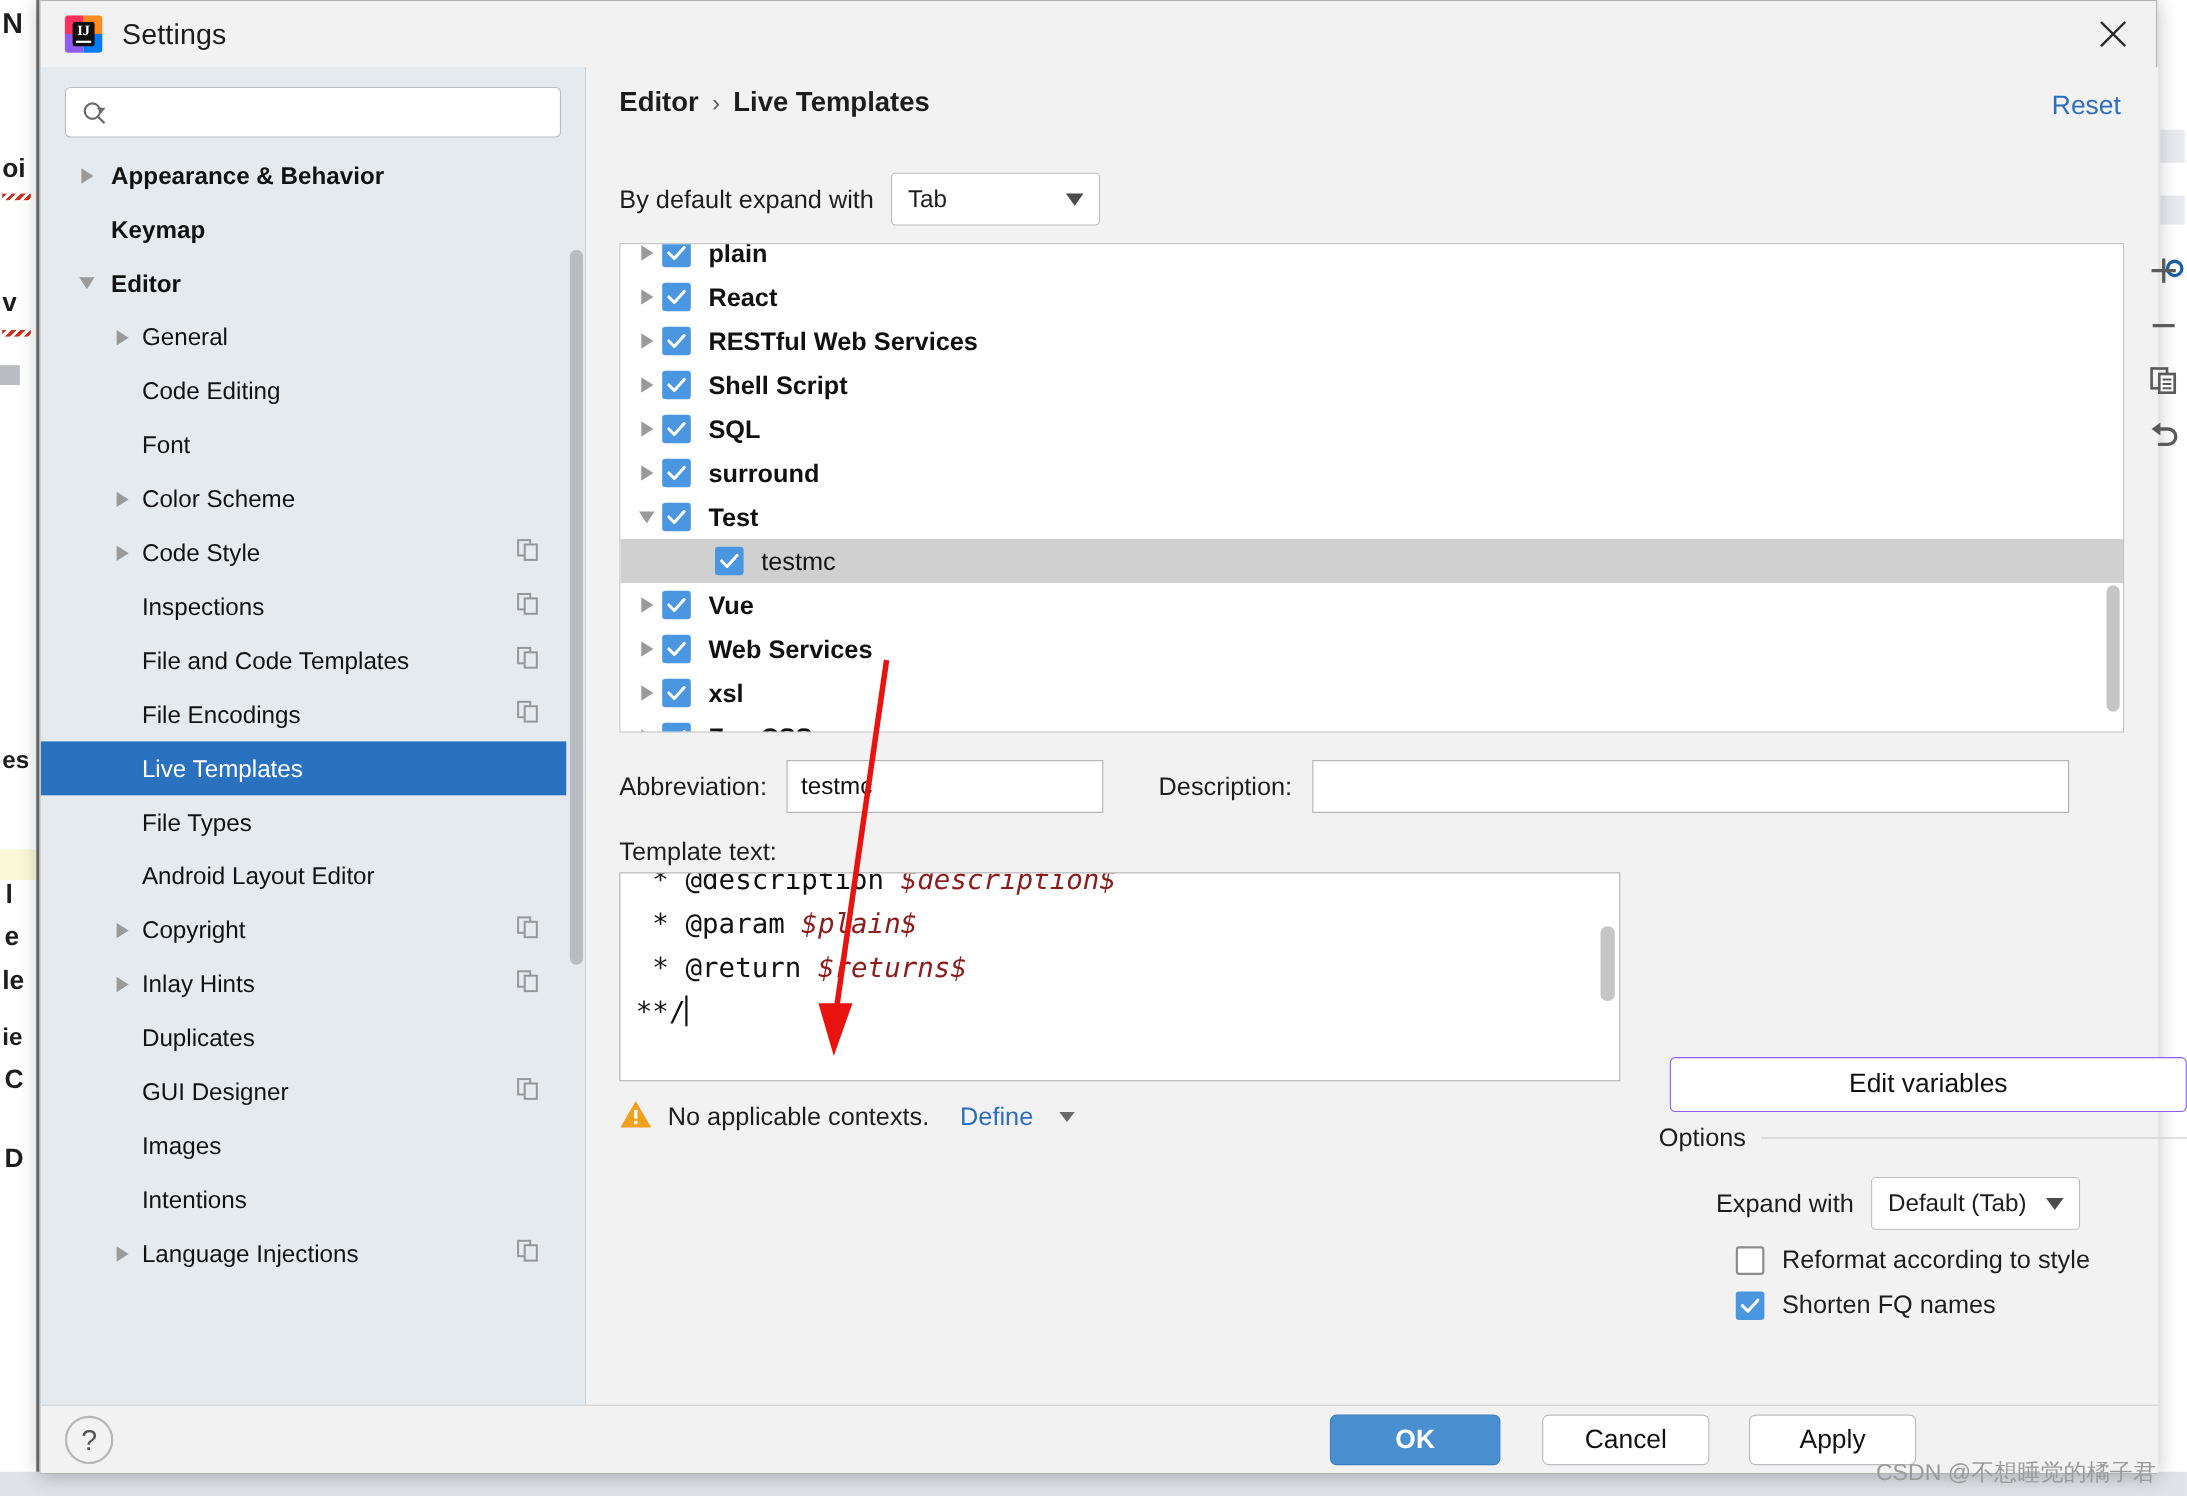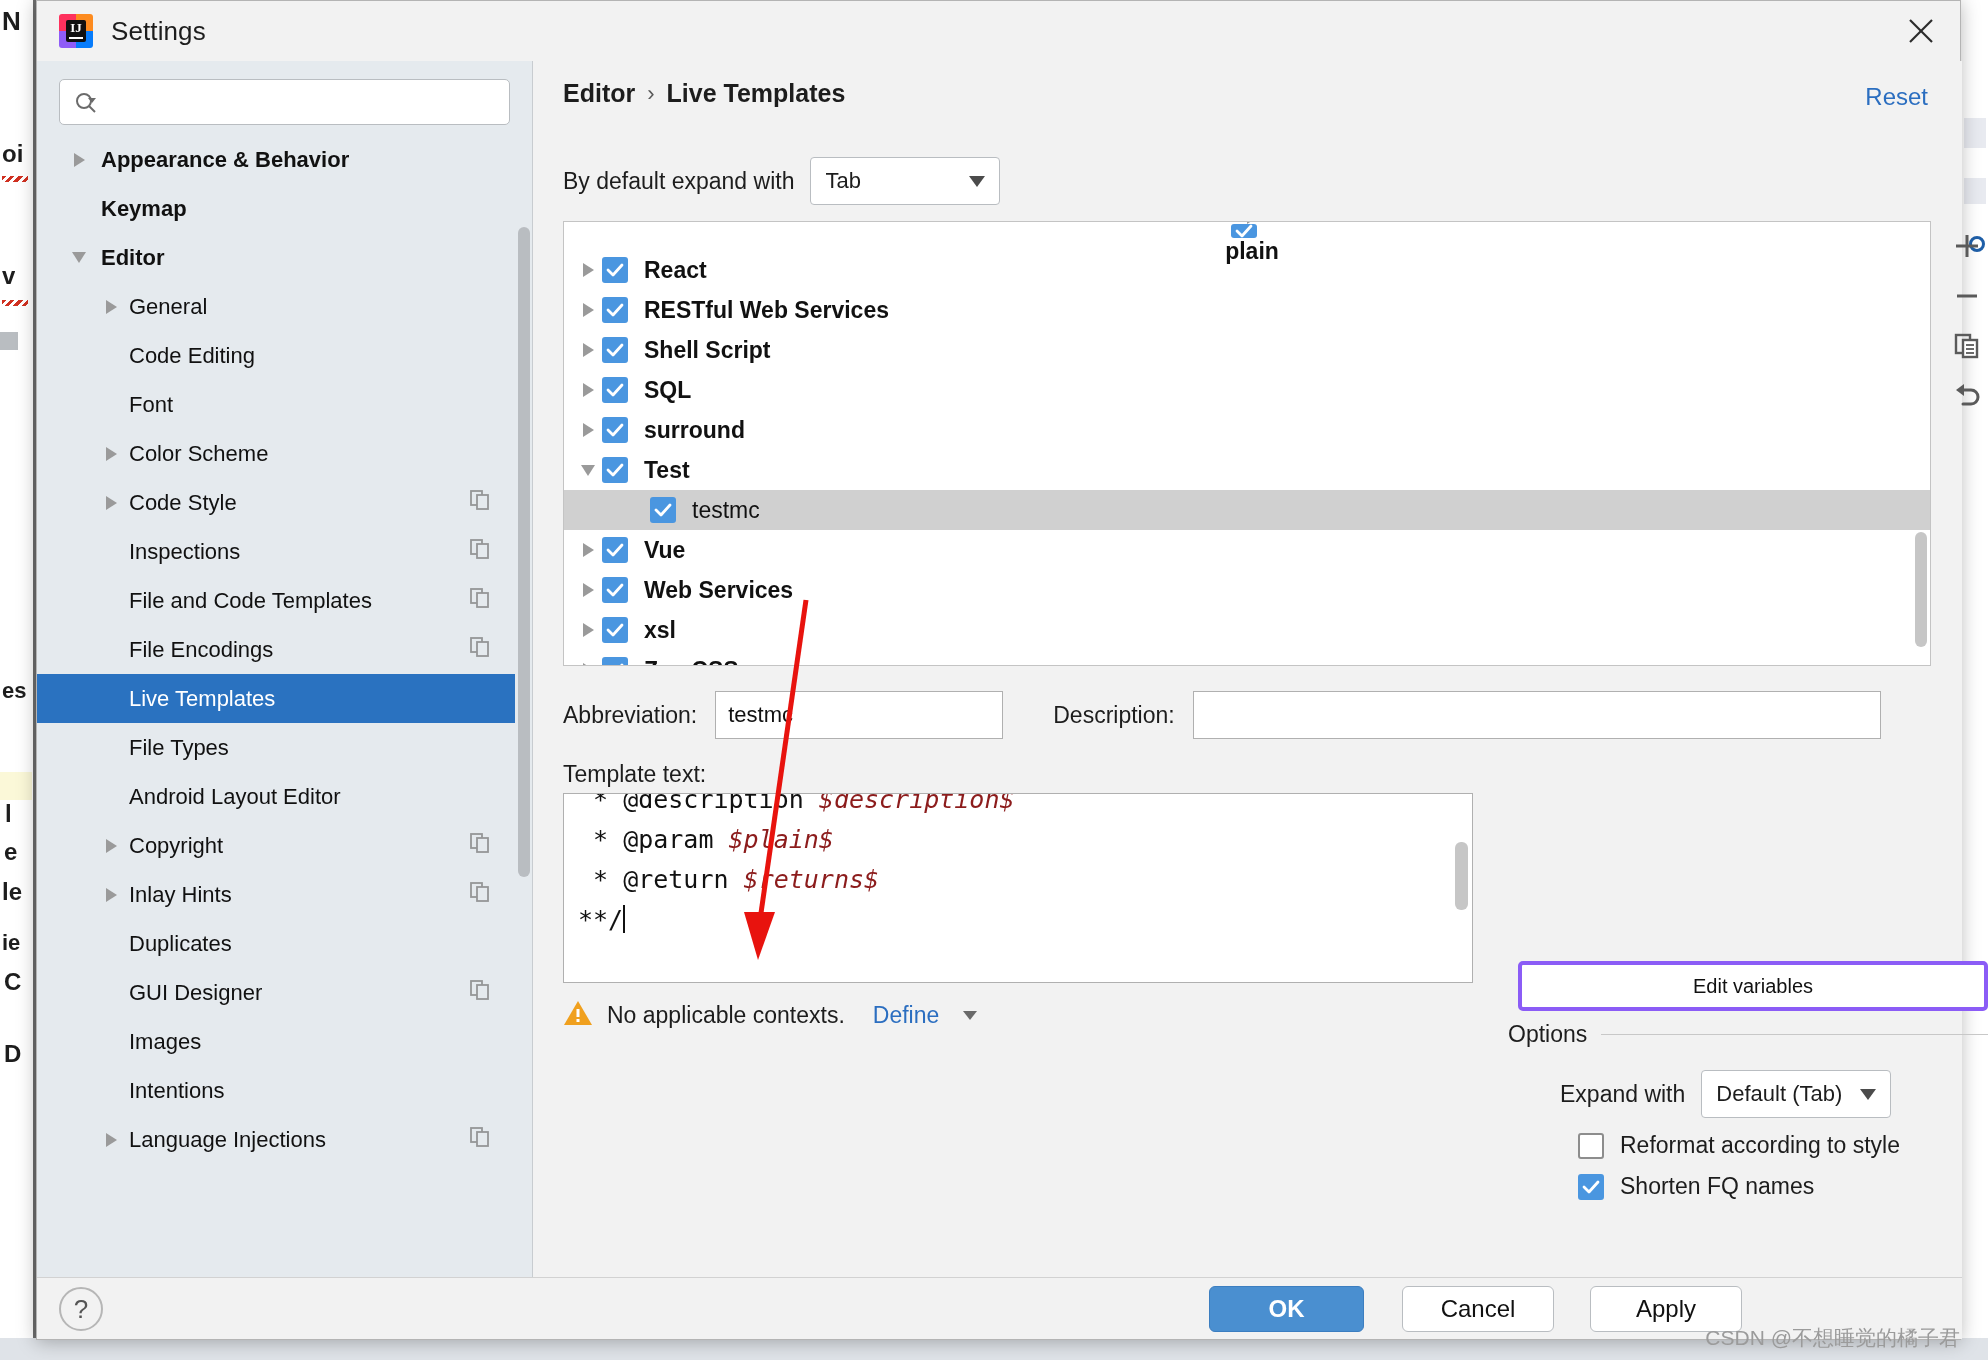--- a/index.html
+++ b/index.html
@@ -236,23 +236,23 @@
   #warn-text { font-size: 23px; color: #1d1d1d; }
   #define-link { font-size: 23px; color: #2b6ec0; cursor: pointer; margin-left: 14px; }
   #define-caret {
     width: 0; height: 0; margin-left: 10px;
     border-top: 9px solid #6a6a6a; border-left: 7px solid transparent; border-right: 7px solid transparent;
   }
 
   
   #edit-vars-btn {
     position: absolute; left: 985px; top: 900px; width: 470px; height: 50px;
-    background: #fff; border: 4px solid #8b5cf6; border-radius: 5px;
+    background: #fff; border: 1px solid #8b5cf6; border-radius: 5px;
     display: flex; align-items: center; justify-content: center;
-    font-size: 20px; color: #111; cursor: pointer;
+    font-size: 24px; color: #111; cursor: pointer;
   }
   #options-group { position: absolute; left: 975px; top: 960px; width: 490px; }
   #options-title-row { display: flex; align-items: center; gap: 14px; }
   #options-title { font-size: 23px; color: #1d1d1d; }
   #options-rule { flex: 1; height: 1px; background: #c8c8c8; }
   #expand-with-row { display: flex; align-items: center; gap: 16px; margin-top: 22px; padding-left: 52px; }
   #expand-with-combo { width: 190px; }
   .opt-check { display: flex; align-items: center; gap: 16px; margin-top: 14px; padding-left: 70px; cursor: pointer; }
   .opt-box {
     width: 26px; height: 26px; min-width: 26px; border-radius: 3px;
@@ -507,21 +507,21 @@
       <div id="expand-row">
         <span class="lbl">By default expand with</span>
         <div class="combo" id="expand-combo">
           <span class="val">Tab</span>
           <span class="caret"></span>
         </div>
       </div>
 
       <div id="tpl-panel">
         <div id="tpl-rows">
-            <div class="tpl-row" style="margin-top: -12px; flex-direction: column;">
+            <div class="tpl-row" style="margin-top: -12px;">
               <span class="tpl-arrow">
                 <span class="arrow-r"></span>
               </span>
               <span class="cb">
                 <svg width="18" height="14" viewBox="0 0 18 14">
                   <polyline points="2,7 7,12 16,2" fill="none" stroke="#ffffff" stroke-width="2.8" stroke-linecap="round" stroke-linejoin="round"></polyline>
                 </svg>
               </span>
               <span class="tpl-label">plain</span>
             </div>

